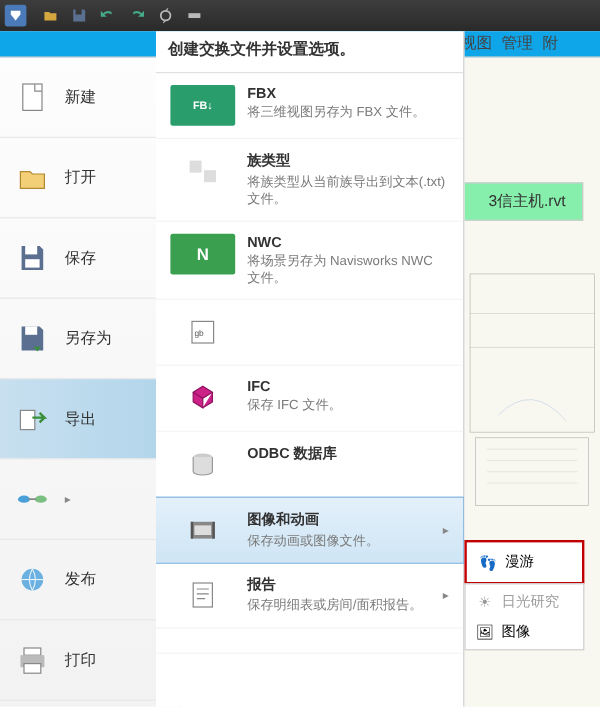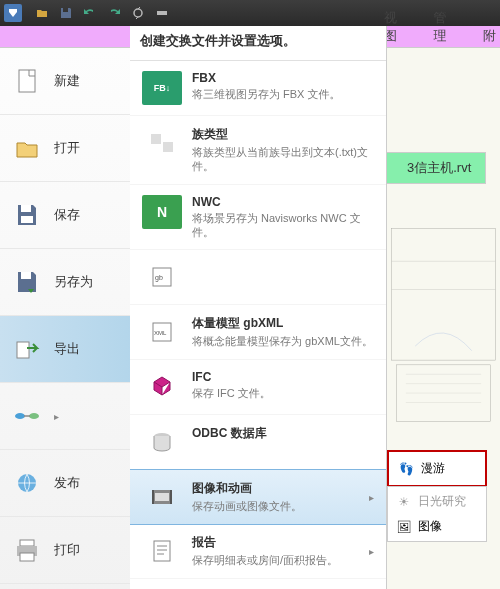--- a/index.html
+++ b/index.html
@@ -3,36 +3,36 @@
 <meta charset="utf-8">
 <style>
   * { margin: 0; padding: 0; box-sizing: border-box; }
   body { font-family: "Microsoft YaHei", "Segoe UI", sans-serif; font-size: 12px; background: #fff; overflow: hidden; width: 500px; height: 589px; position: relative; }
   
   .top-bar { height: 26px; background: linear-gradient(#3d3d3d, #2a2a2a); display: flex; align-items: center; padding: 0 4px; }
   .app-logo { width: 18px; height: 18px; background: #4a7bb8; border-radius: 2px; display: flex; align-items: center; justify-content: center; margin-right: 8px; }
   .app-logo svg { fill: #fff; }
   .qat-btn { width: 22px; height: 20px; margin: 0 1px; display: flex; align-items: center; justify-content: center; cursor: pointer; }
   .qat-btn svg { fill: #b8b8b8; }
-  .ribbon-tabs { height: 22px; display: flex; align-items: flex-end; padding-left: 380px; gap: 16px; background: #f0abfc; border-bottom: 1px solid #ccc; position: absolute; top: 26px; width: 100%; }
+  .ribbon-tabs { height: 22px; display: flex; align-items: flex-end; padding-left: 380px; background: #0ea5e9; border-bottom: 1px solid #ccc; position: absolute; top: 26px; width: 100%; }
   .ribbon-tab { font-size: 13px; color: #444; padding: 2px 4px; cursor: pointer; }
   
   .left-col { position: absolute; left: 0; top: 48px; width: 151px; bottom: 0; background: linear-gradient(#fdfdfd, #f2f2f2); border-right: 1px solid #ccc; }
   .app-menu-item { display: flex; align-items: center; padding: 16px 10px; border-bottom: 1px solid #e8e8e8; cursor: pointer; position: relative; }
   .app-menu-item.active { background: linear-gradient(to right, #c8e0f0, #b0d4ea); }
   .ami-icon { width: 34px; height: 34px; margin-right: 10px; display: flex; align-items: center; justify-content: center; flex-shrink: 0; }
   .ami-label { font-size: 13px; color: #333; flex: 1; }
   .ami-arrow { color: #888; font-size: 10px; }
   
   .sub-panel { position: absolute; left: 130px; top: 26px; width: 257px; bottom: 0; background: #fff; border-right: 1px solid #ccc; }
   .sub-header { padding: 6px 10px 10px; font-size: 13px; font-weight: bold; color: #333; border-bottom: 1px solid #e0e0e0; }
   .sub-list { overflow-y: auto; }
   .sub-item { display: flex; padding: 10px 12px; cursor: pointer; border-bottom: 1px solid #f4f4f4; }
   .sub-item.hl { background: linear-gradient(#e3f0fa, #cfe5f5); border: 1px solid #7fb5e0; margin: -1px; }
-  .si-icon { width: 40px; height: 34px; margin-right: 10px; flex-shrink: 0; display: flex; align-items: center; justify-content: center; border-radius: 2px; }
+  .si-icon { width: 54px; height: 34px; margin-right: 10px; flex-shrink: 0; display: flex; align-items: center; justify-content: center; border-radius: 2px; }
   .si-text { flex: 1; }
   .si-title { font-size: 12px; font-weight: bold; color: #333; margin-bottom: 2px; }
   .si-desc { font-size: 11px; color: #7a7a7a; line-height: 1.3; }
   
   .canvas-area { position: absolute; left: 387px; top: 48px; right: 0; bottom: 0; background: #f8f8f0; }
   .filename-tab { position: absolute; left: 387px; top: 152px; padding: 6px 14px 6px 20px; background: #86efac; border: 1px solid #ccc; border-left: none; font-size: 13px; color: #333; }
   
   .flyout { position: absolute; left: 387px; top: 450px; width: 100px; background: #fff; border: 2px solid #c00000; padding: 4px; }
   .fly-item { display: flex; align-items: center; padding: 4px 6px; font-size: 12px; cursor: pointer; }
   .fly-item.disabled { color: #9a9a9a; }
@@ -225,32 +225,20 @@
       <span class="si-icon">
           <svg width="30" height="30" viewBox="0 0 30 30">
             <rect x="6" y="6" width="18" height="18" fill="#fff" stroke="#888"></rect>
             <text x="8" y="18" font-size="7" fill="#555">gb</text>
           </svg>
         </span>
     </div>
     <div class="sub-item">
       <span class="si-icon">
           <svg width="30" height="30" viewBox="0 0 30 30">
-            <rect x="6" y="6" width="18" height="18" fill="#fff" stroke="#888"></rect>
-            <text x="7" y="18" font-size="6" fill="#555">XML</text>
-          </svg>
-        </span>
-      <span class="si-text">
-          <div class="si-title">体量模型 gbXML</div>
-          <div class="si-desc">将概念能量模型保存为 gbXML文件。</div>
-        </span>
-    </div>
-    <div class="sub-item">
-      <span class="si-icon">
-          <svg width="30" height="30" viewBox="0 0 30 30">
             <path d="M15 5 l8 5 l-8 5 l-8 -5 z M7 10 v8 l8 5 v-8 M23 10 v8 l-8 5" fill="#cc2288" stroke="#901060"></path>
           </svg>
         </span>
       <span class="si-text">
           <div class="si-title">IFC</div>
           <div class="si-desc">保存 IFC 文件。</div>
         </span>
     </div>
     <div class="sub-item">
       <span class="si-icon">

